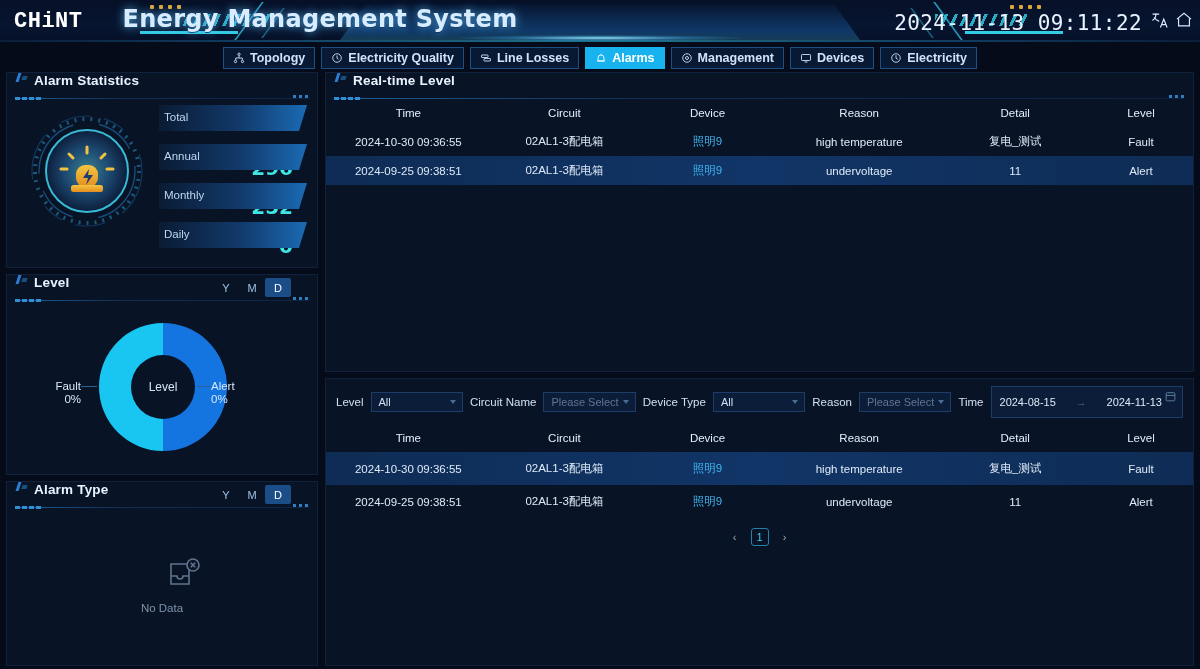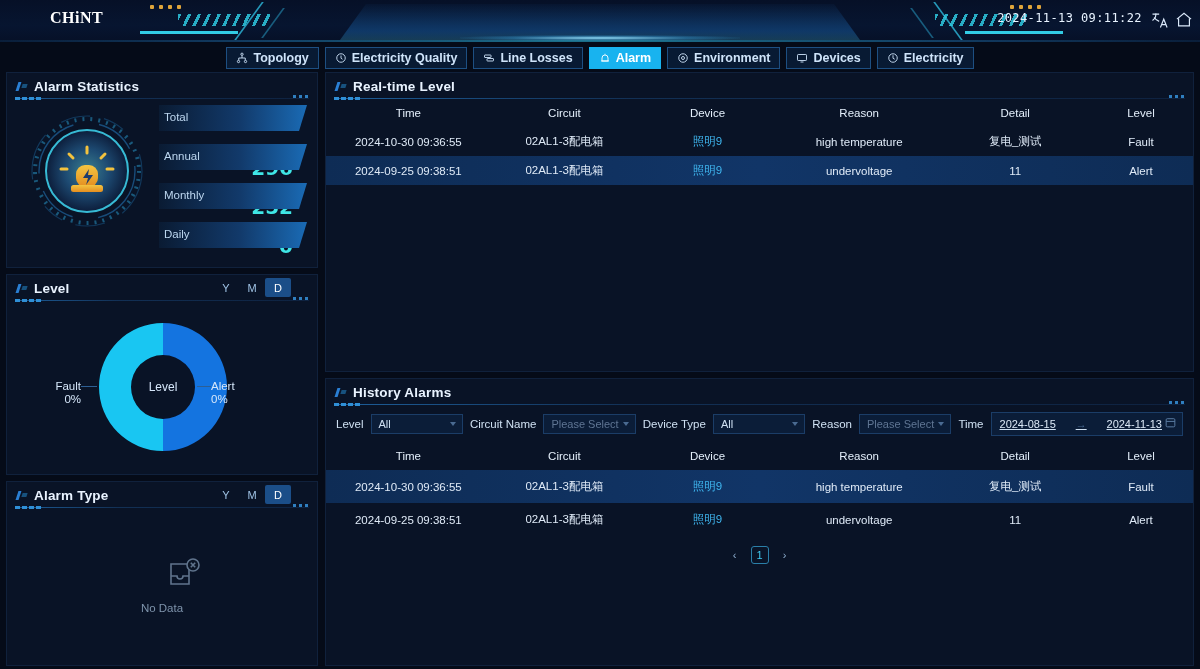--- a/index.html
+++ b/index.html
@@ -17,22 +17,22 @@
     background: linear-gradient(180deg,#061027 0%, #071530 60%, #061027 100%);
     overflow: hidden;
   }
   .header-bottomline {
     position: absolute; left:0; bottom:0; width:1200px; height:2px;
     background: linear-gradient(90deg, #0d2a4a 0%, #1b5e8f 20%, #2eb9d8 47%, #2eb9d8 53%, #1b5e8f 80%, #0d2a4a 100%);
     opacity:.55;
   }
   .logo {
     position:absolute; left:14px; top:9px;
-    font-size:16px; font-weight:bold; letter-spacing:.5px;
-    color:#ffffff; font-family:Liberation Serif, serif;margin-left:36px;
+    font-size:22px; font-weight:bold; letter-spacing:.5px;
+    color:#ffffff; font-family:Liberation Mono, monospace;
   }
 
   .title-wrap {
     position:absolute; left:280px; top:0; width:640px; height:42px;
   }
   .title-bg {
     position:absolute; left:60px; top:4px; width:520px; height:36px;
     background: linear-gradient(180deg, rgba(13,46,88,.15) 0%, rgba(22,86,150,.55) 75%, rgba(70,190,225,.25) 100%);
     clip-path: polygon(26px 0, 494px 0, 520px 36px, 0 36px);
   }
@@ -69,21 +69,21 @@
   .runner-l { left:140px; top:31px; width:98px; }
   .runner-r { left:965px; top:31px; width:98px; }
   .dots4 {
     position:absolute; top:5px; display:flex; gap:5px;
   }
   .dots4 i { width:4px; height:4px; background:#e0a53a; display:block; border-radius:1px;}
   .dots-l { left:150px; }
   .dots-r { left:1010px; }
   .clock {
     position:absolute; right:58px; top:11px;
-    font-size:12px; color:#e8f3ff; letter-spacing:.4px;
+    font-size:21px; color:#e8f3ff; letter-spacing:.4px;
     font-family:"DejaVu Sans Mono", monospace;
   }
   .hicon { position:absolute; top:10px; width:20px; height:20px; cursor:pointer; }
   .hicon-lang { right:30px; }
   .hicon-home { right:6px; }
 
   
   .nav {
     position:absolute; left:0; top:44px; width:1200px; height:28px;
     display:flex; justify-content:center; align-items:center; gap:6px;
@@ -99,21 +99,21 @@
 
   
   .body { position:absolute; left:0; top:72px; width:1200px; height:597px; }
   .left-col { position:absolute; left:6px; top:0; width:312px; height:594px; }
   .right-col { position:absolute; left:325px; top:0; width:869px; height:594px; }
 
   .panel {
     position:relative; background:#091326; border:1px solid #10213c;
   }
   .panel-hd {
-    position:relative; height:26px; display:flex; align-items:center;
+    position:relative; height:26px; display:flex; 
     padding-left:10px;
   }
   .hd-mark { width:11px; height:9px; margin-right:6px; position:relative; flex:none;}
   .hd-mark:before {
     content:""; position:absolute; left:0; top:0; width:3px; height:9px;
     background:#2a7fd4; transform:skewX(-18deg);
   }
   .hd-mark:after {
     content:""; position:absolute; left:5px; top:2.5px; width:5px; height:4px;
     background:#17527f; transform:skewX(-18deg);
@@ -207,23 +207,23 @@
     border:1px solid #1b3d67; display:flex; align-items:center;
     padding:0 16px 1px 7px; font-size:11px; color:#cfe0f2; cursor:pointer;
   }
   .sel.ph { color:#5f7593; }
   .sel:after {
     content:""; position:absolute; right:6px; top:7px;
     border-left:3.5px solid transparent; border-right:3.5px solid transparent;
     border-top:4px solid #4a6b92;
   }
   .daterange {
-    position:relative; height:24px; width:230px; background:#0b1d38;
+    position:relative; height:32px; width:230px; background:#0b1d38;
     border:1px solid #1b3d67; display:flex; align-items:center;
-    justify-content:space-between; padding:0 20px 0 8px; cursor:pointer;text-decoration:underline;
+    justify-content:space-between; padding:0 20px 0 8px; cursor:pointer;
   }
   .daterange span { font-size:11px; color:#dce9f7; }
   .daterange .arw { color:#4a6b92; }
   .daterange .cal { position:absolute; right:5px; top:3px; }
 
   .pager { display:flex; justify-content:center; gap:7px; padding-top:10px; }
   .pg {
     width:18px; height:18px; display:flex; align-items:center; justify-content:center;
     font-size:11px; color:#8fb0d0; border:1px solid transparent; cursor:pointer;
   }
@@ -255,20 +255,21 @@
       <i></i>
       <i></i>
       <i></i>
       <i></i>
     </div>
 
   <div class="logo">
     <span>CHiNT</span>
   </div>
 
+  <div class="title-text">Energy Management System</div>
 
   <div class="clock">2024-11-13 09:11:22</div>
 
   <svg class="hicon hicon-lang" viewBox="0 0 24 24" fill="none" stroke="#dbe9fa" stroke-width="1.4">
     <path d="M3 5h8M7 4v1.5c0 3-1.5 5.5-4 7"></path>
     <path d="M5 9c1.6 2.4 3.6 3.8 6 4.6"></path>
     <path d="M12.5 21l4-10 4 10M14 17.5h5"></path>
   </svg>
   <svg class="hicon hicon-home" viewBox="0 0 24 24" fill="none" stroke="#dbe9fa" stroke-width="1.4">
     <path d="M3.5 11L12 4l8.5 7"></path>
@@ -300,28 +301,28 @@
       <rect x="3" y="6" width="13" height="5" rx="1"></rect>
         <rect x="8" y="13" width="13" height="5" rx="1"></rect>
     </svg>
     <span>Line Losses</span>
   </div>
   <div class="tab active">
     <svg width="12" height="12" viewBox="0 0 24 24" fill="none" stroke="currentColor" stroke-width="1.8">
       <path d="M6 18h12v-6a6 6 0 0 0-12 0z"></path>
         <path d="M4 18h16M11 4.5h2"></path>
     </svg>
-    <span>Alarm</span>
+    <span>Alarms</span>
   </div>
   <div class="tab">
     <svg width="12" height="12" viewBox="0 0 24 24" fill="none" stroke="currentColor" stroke-width="1.8">
       <circle cx="12" cy="12" r="8.5"></circle>
         <circle cx="12" cy="12" r="3"></circle>
     </svg>
-    <span>Environment</span>
+    <span>Management</span>
   </div>
   <div class="tab">
     <svg width="12" height="12" viewBox="0 0 24 24" fill="none" stroke="currentColor" stroke-width="1.8">
       <rect x="3" y="5" width="18" height="12" rx="1.5"></rect>
         <path d="M9 20h6"></path>
     </svg>
     <span>Devices</span>
   </div>
   <div class="tab">
     <svg width="12" height="12" viewBox="0 0 24 24" fill="none" stroke="currentColor" stroke-width="1.8">
@@ -524,31 +525,20 @@
               <td>undervoltage</td>
               <td>11</td>
               <td class="lv-alert">Alert</td>
             </tr>
           </tbody>
         </table>
       </div>
     </div>
 
     <div class="panel" style="height:288px; margin-top:6px;">
-      <div class="panel-hd">
-        <div class="hd-mark"></div>
-        <div class="hd-title">History Alarms</div>
-        <div class="hd-rule"></div>
-          <div class="hd-rule-cap"></div>
-        <div class="hd-dots">
-            <i></i>
-            <i></i>
-            <i></i>
-          </div>
-      </div>
 
       <div class="filters">
         <span class="f-label">Level</span>
         <div class="sel">
           <span>All</span>
         </div>
         <span class="f-label">Circuit Name</span>
         <div class="sel ph">
           <span>Please Select</span>
         </div>

